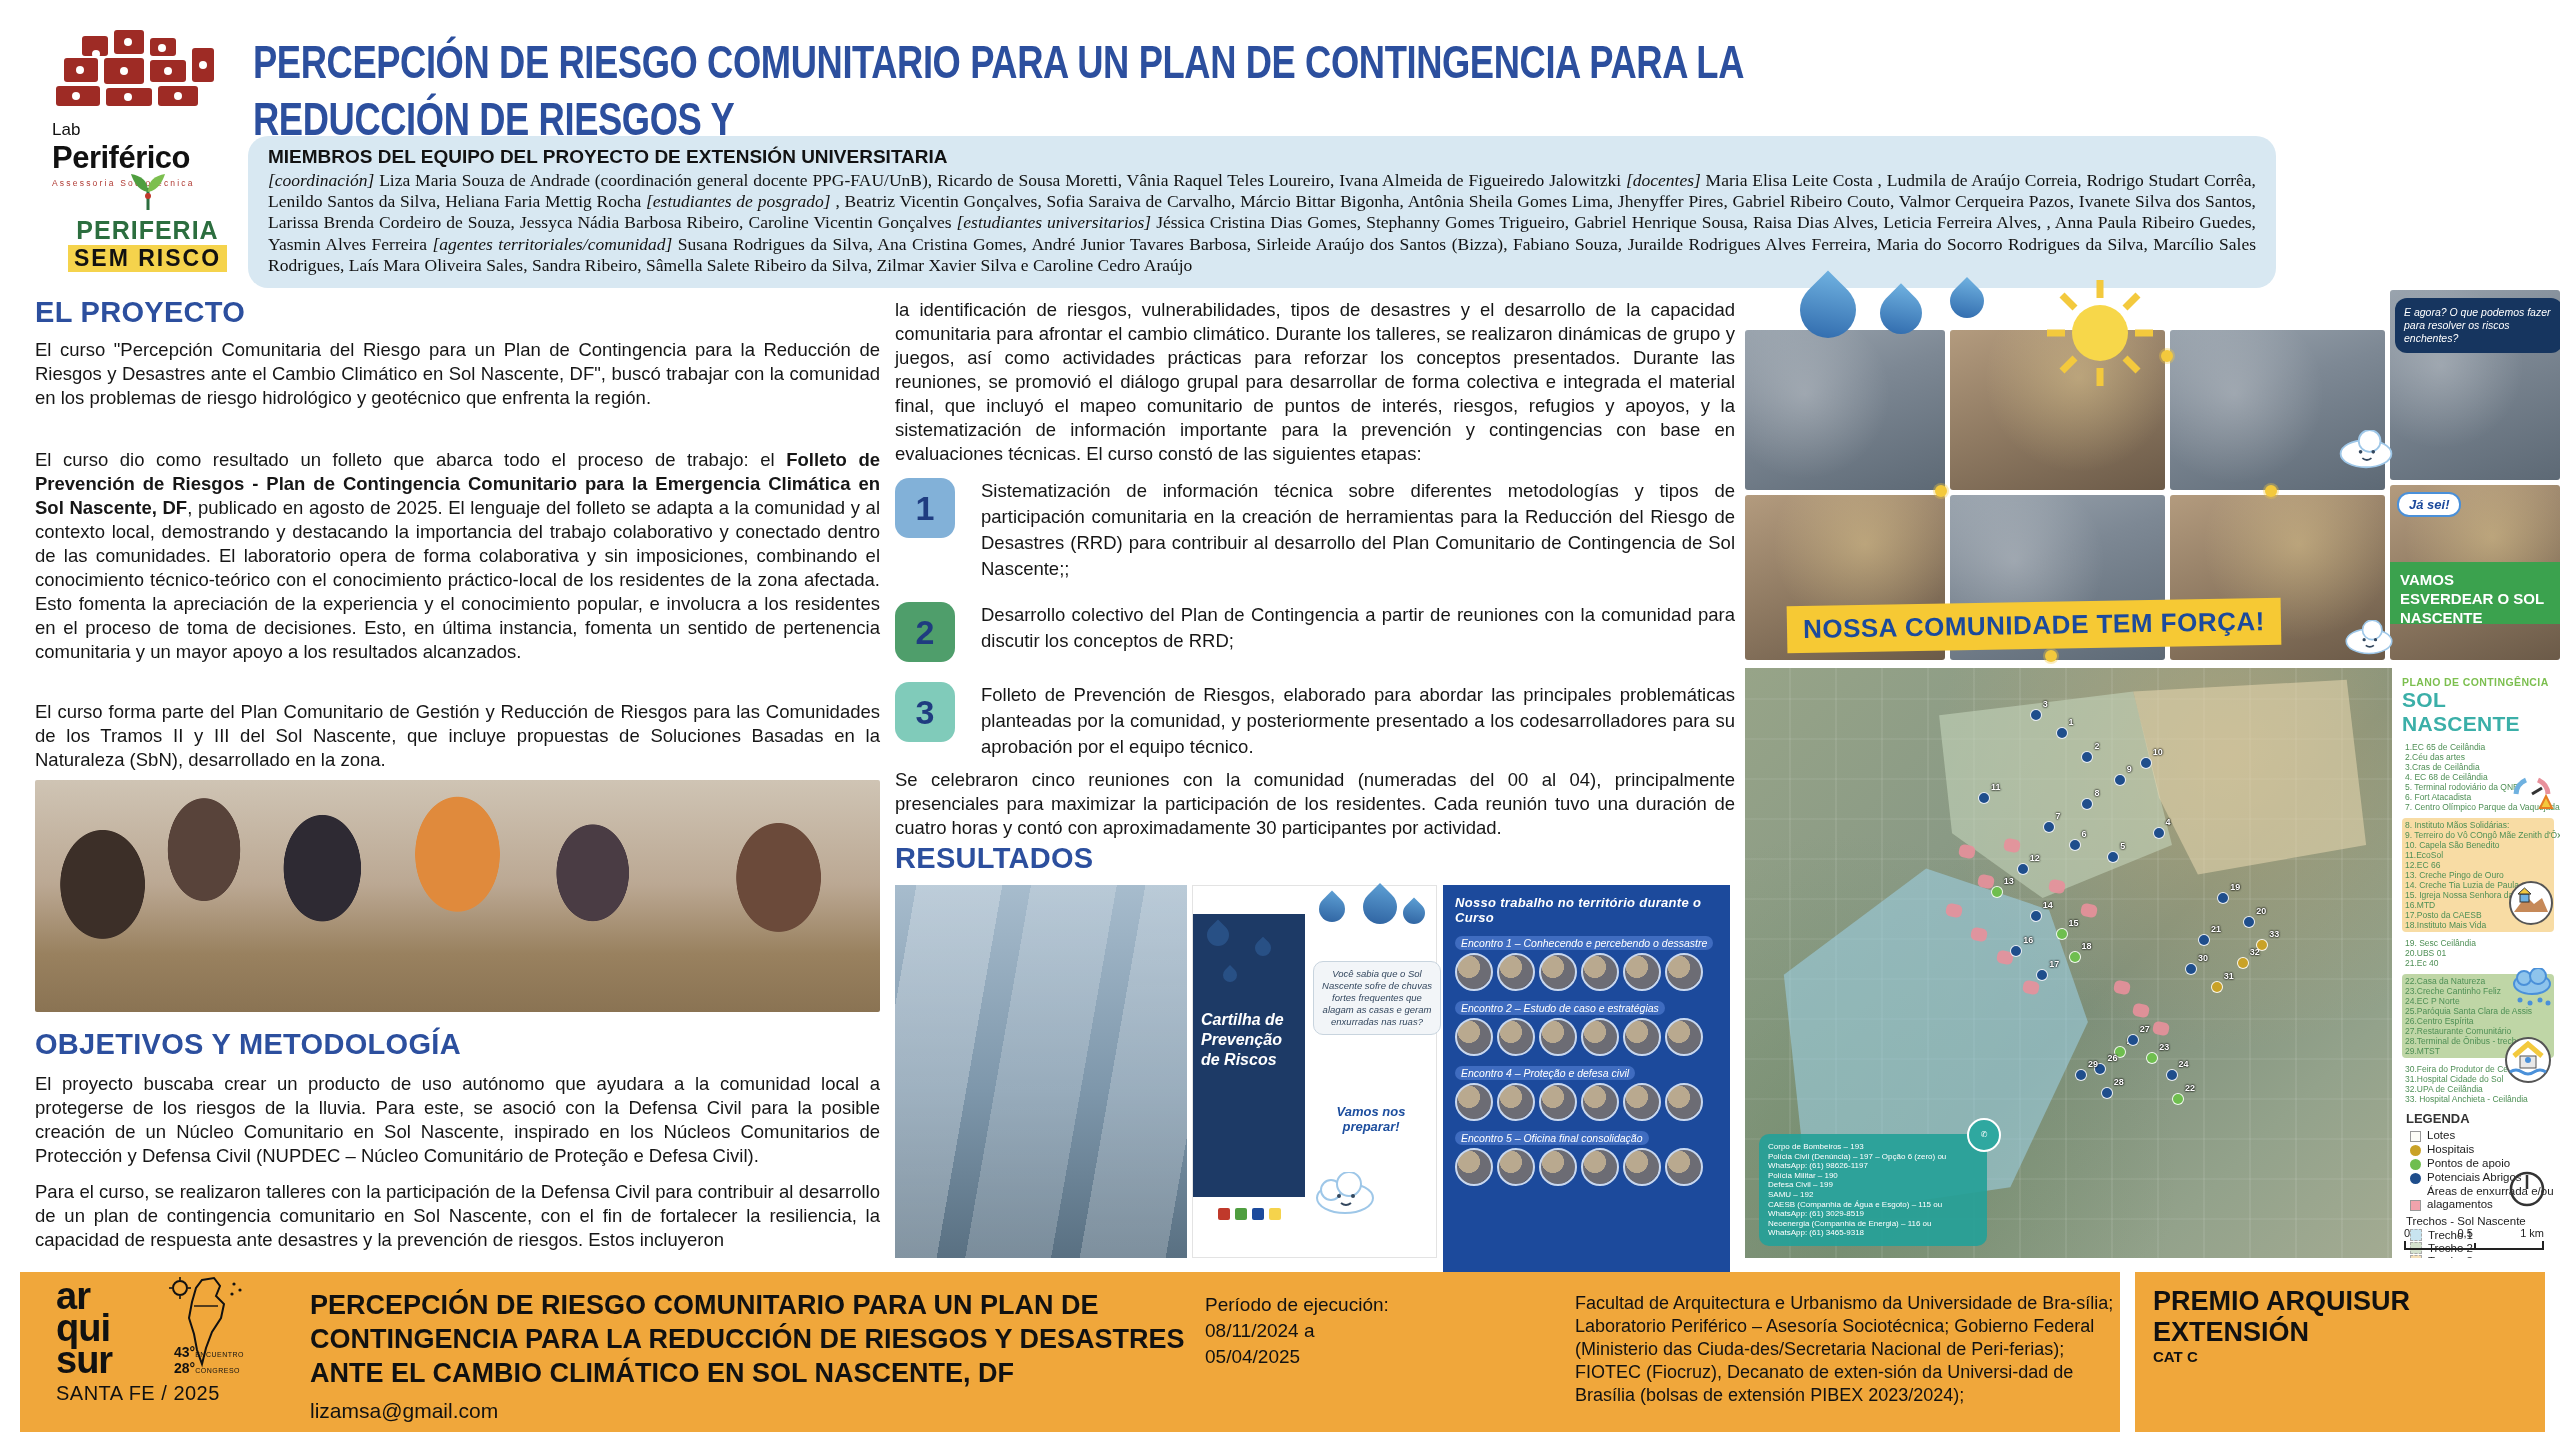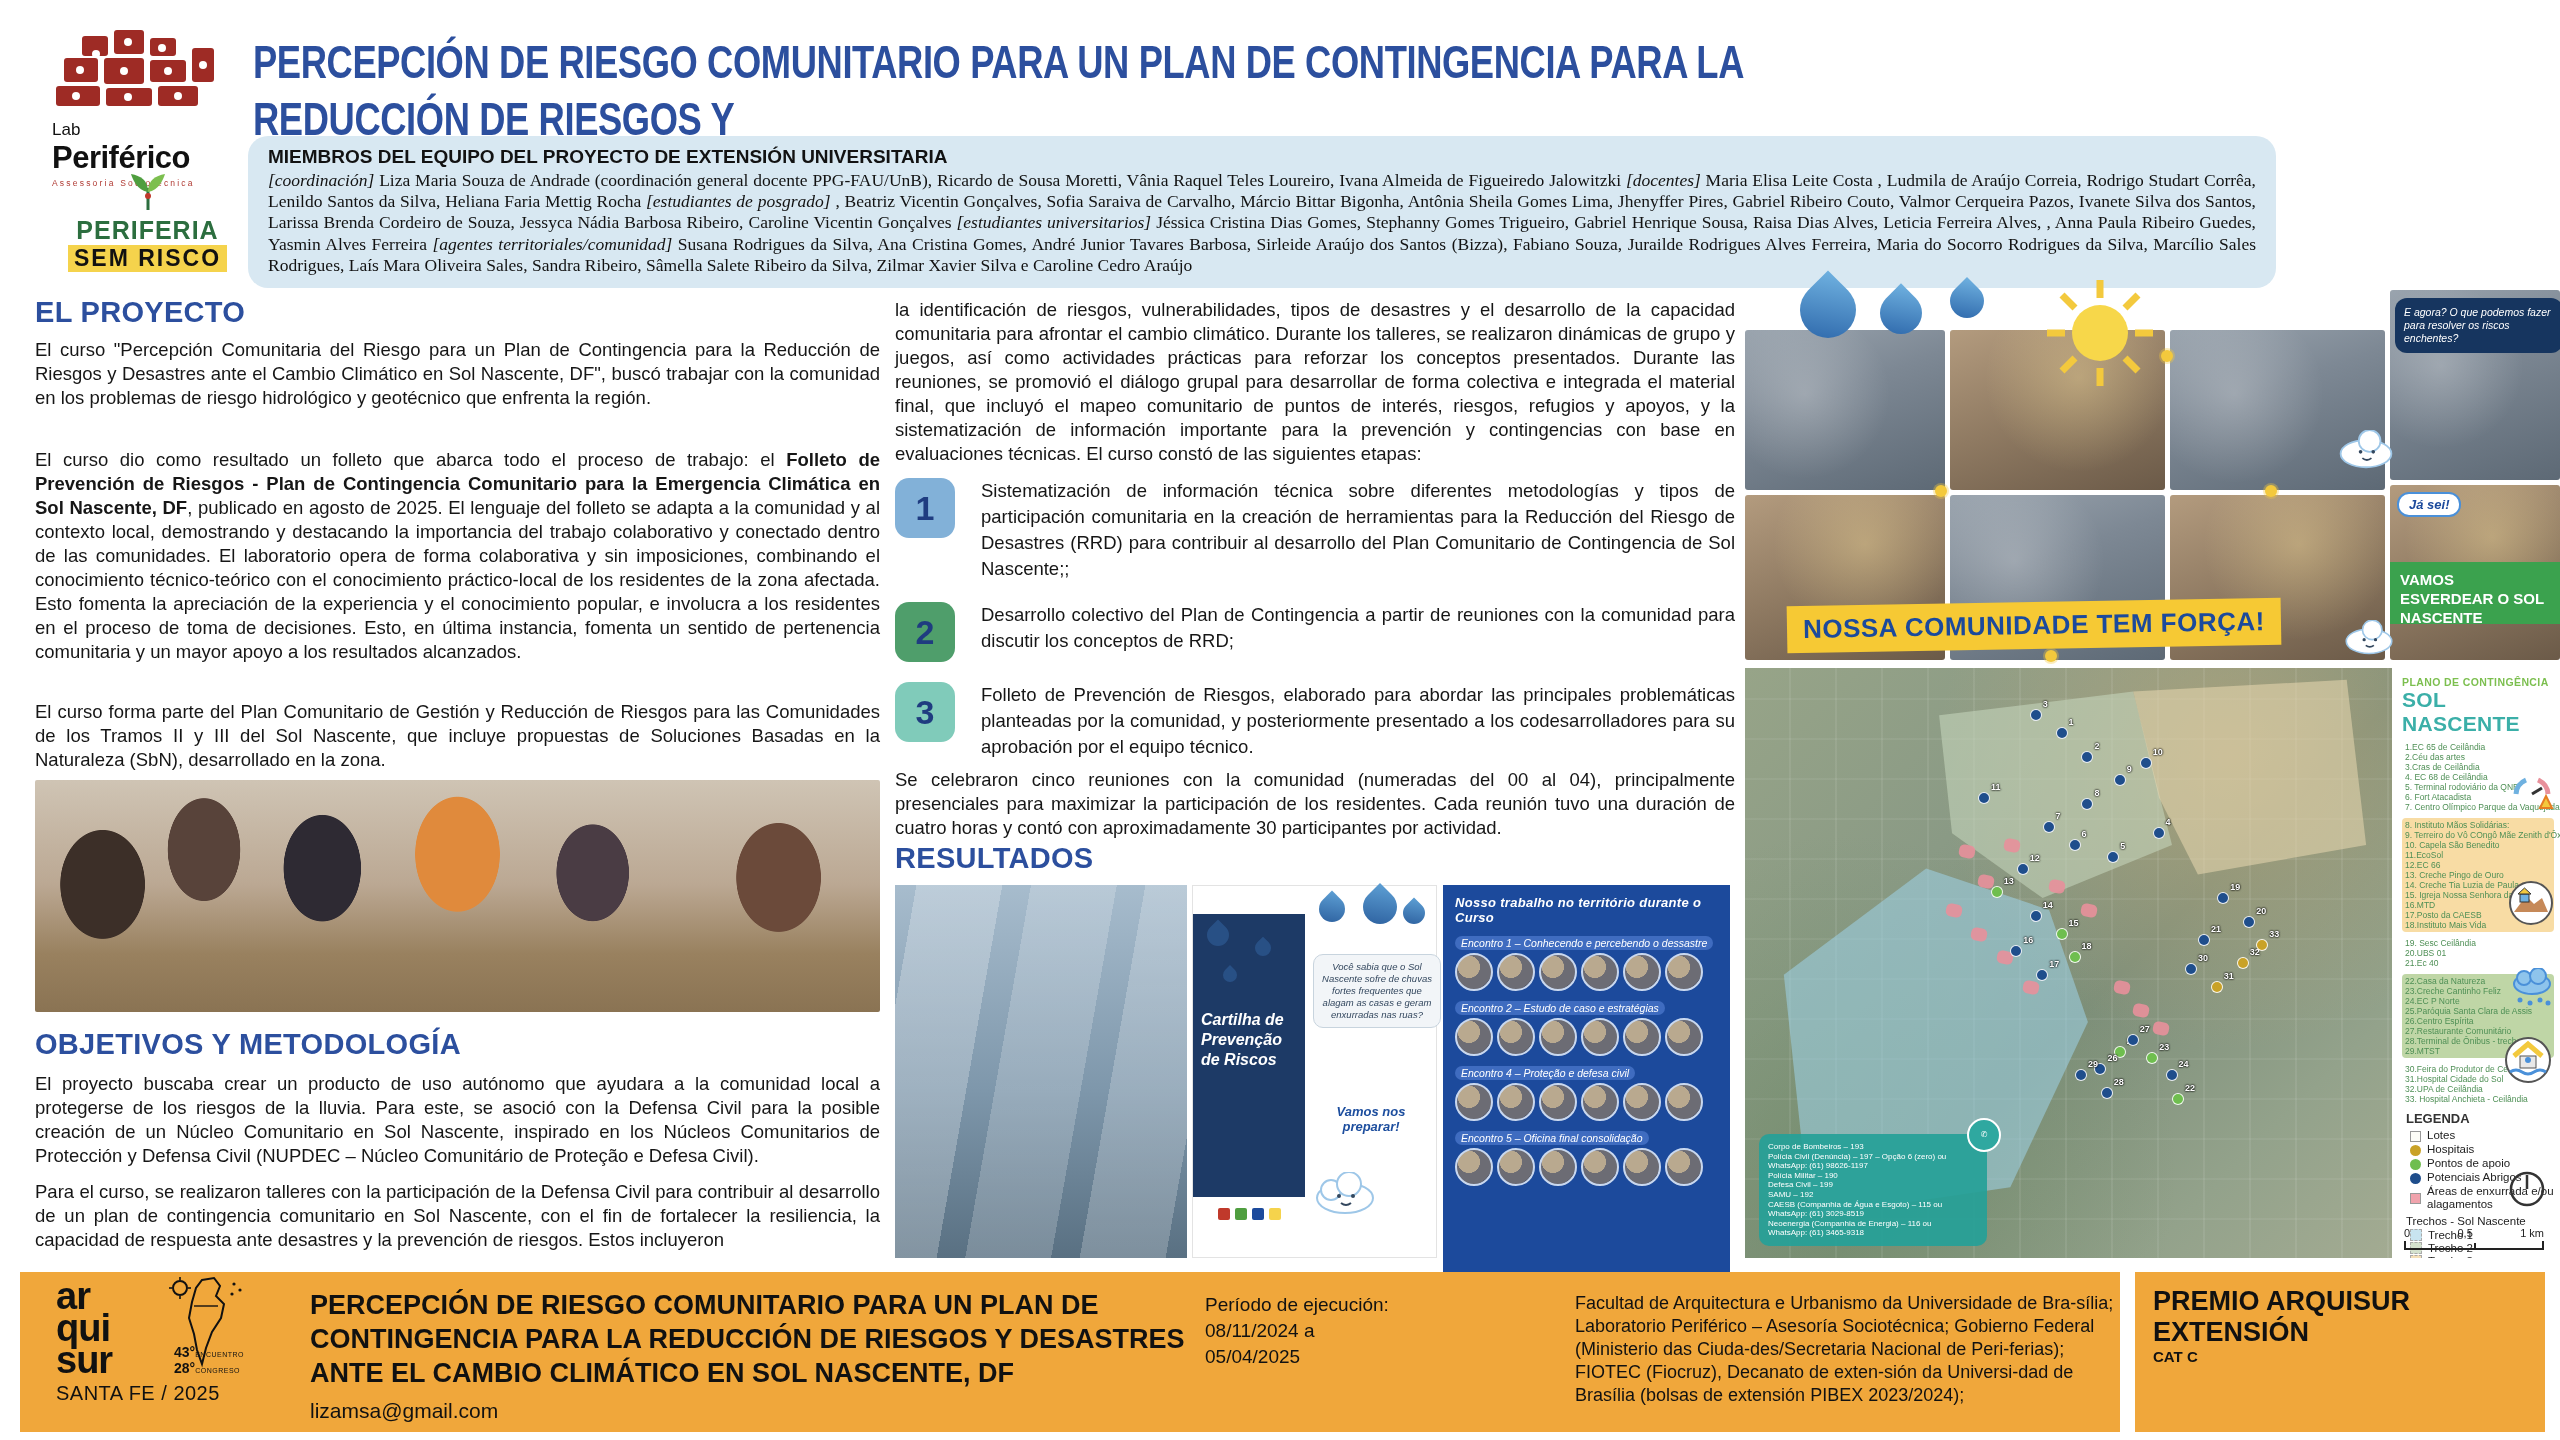--- a/index.html
+++ b/index.html
@@ -114,21 +114,21 @@
   .emerg div{font-size:8px;line-height:9.6px;}
   .phone-badge{position:absolute;right:-14px;top:-16px;width:30px;height:30px;border-radius:50%;
                background:#2fa8a0;border:2px solid #fff;color:#fff;font-size:16px;display:flex;align-items:center;justify-content:center;}
   .legendpan{position:absolute;right:0;top:0;width:168px;height:590px;background:#ffffff;
              padding:8px 6px 6px 10px;box-sizing:border-box;overflow:hidden;}
   .plan-small{font-size:10.5px;font-weight:bold;color:#7cbf4f;letter-spacing:.4px;}
   .plan-big{font-size:21px;font-weight:bold;color:#3bafa8;letter-spacing:.3px;margin-bottom:4px;}
   .loc-group{margin-bottom:4px;border-radius:4px;padding:2px 3px;}
   .loc-line{font-size:8.5px;line-height:10px;color:#4e8f55;white-space:nowrap;}
   .legend-title{font-size:13px;font-weight:bold;color:#333;margin:5px 0 3px 4px;}
-  .lg-item{display:flex;align-items:center;margin:1px 0 1px 8px;}
+  .lg-item{display:flex;align-items:flex-end;margin:1px 0 1px 8px;}
   .lg-sw{width:11px;height:11px;flex:0 0 11px;margin:1px 6px 0 0;border:1px solid #999;box-sizing:border-box;}
   .lg-sw.circle{border-radius:50%;border:none;}
   .lg-label{font-size:11.5px;line-height:13px;color:#222;}
   .tr-title{font-size:11.5px;color:#222;margin:4px 0 2px 4px;}
   .tr-item{display:flex;align-items:center;margin:1px 0 1px 8px;}
   .tr-sw{width:12px;height:12px;margin-right:6px;border:1px dashed #aaa;box-sizing:border-box;}
   .tr-label{font-size:11.5px;color:#222;}
   .scalebar{position:absolute;left:12px;bottom:8px;width:140px;}
   .scale-lab{display:flex;justify-content:space-between;font-size:11px;color:#222;margin-bottom:2px;}
   .scale-line{height:7px;border-left:2px solid #222;border-right:2px solid #222;border-bottom:2px solid #222;position:relative;}
@@ -249,21 +249,21 @@
         <span style="background:#c0392b;"></span>
         <span style="background:#4f9e3f;"></span>
         <span style="background:#1c4a9c;"></span>
         <span style="background:#f5d34c;"></span>
       </div>
     </div>
     <div class="introWhite">
       <div class="bigdrop" style="left:14px;top:10px;width:26px;height:26px;"></div>
       <div class="bigdrop" style="left:58px;top:4px;width:34px;height:34px;"></div>
       <div class="bigdrop" style="left:98px;top:16px;width:22px;height:22px;"></div>
-      <div class="bubble" style="left:8px;top:68px;width:112px;">Você sabia que o Sol Nascente sofre de chuvas fortes frequentes que alagam as casas e geram enxurradas nas ruas?</div>
+      <div class="bubble" style="left:8px;top:75px;width:112px;">Você sabia que o Sol Nascente sofre de chuvas fortes frequentes que alagam as casas e geram enxurradas nas ruas?</div>
       <div class="prepara" style="left:12px;top:218px;width:108px;">Vamos nos preparar!</div>
       <svg class="abs" style="left:8px;top:286px;" width="64" height="44" viewBox="0 0 64 44">
         <ellipse cx="32" cy="26" rx="28" ry="15" fill="#ffffff" stroke="#9ec7e8" stroke-width="2"></ellipse>
         <circle cx="18" cy="18" r="10" fill="#ffffff" stroke="#9ec7e8" stroke-width="2"></circle>
         <circle cx="36" cy="12" r="12" fill="#ffffff" stroke="#9ec7e8" stroke-width="2"></circle>
         <circle cx="26" cy="24" r="2" fill="#33475e"></circle>
           <circle cx="40" cy="24" r="2" fill="#33475e"></circle>
         <path d="M28 31 Q33 35 38 31" stroke="#33475e" stroke-width="2" fill="none"></path>
       </svg>
     </div>

